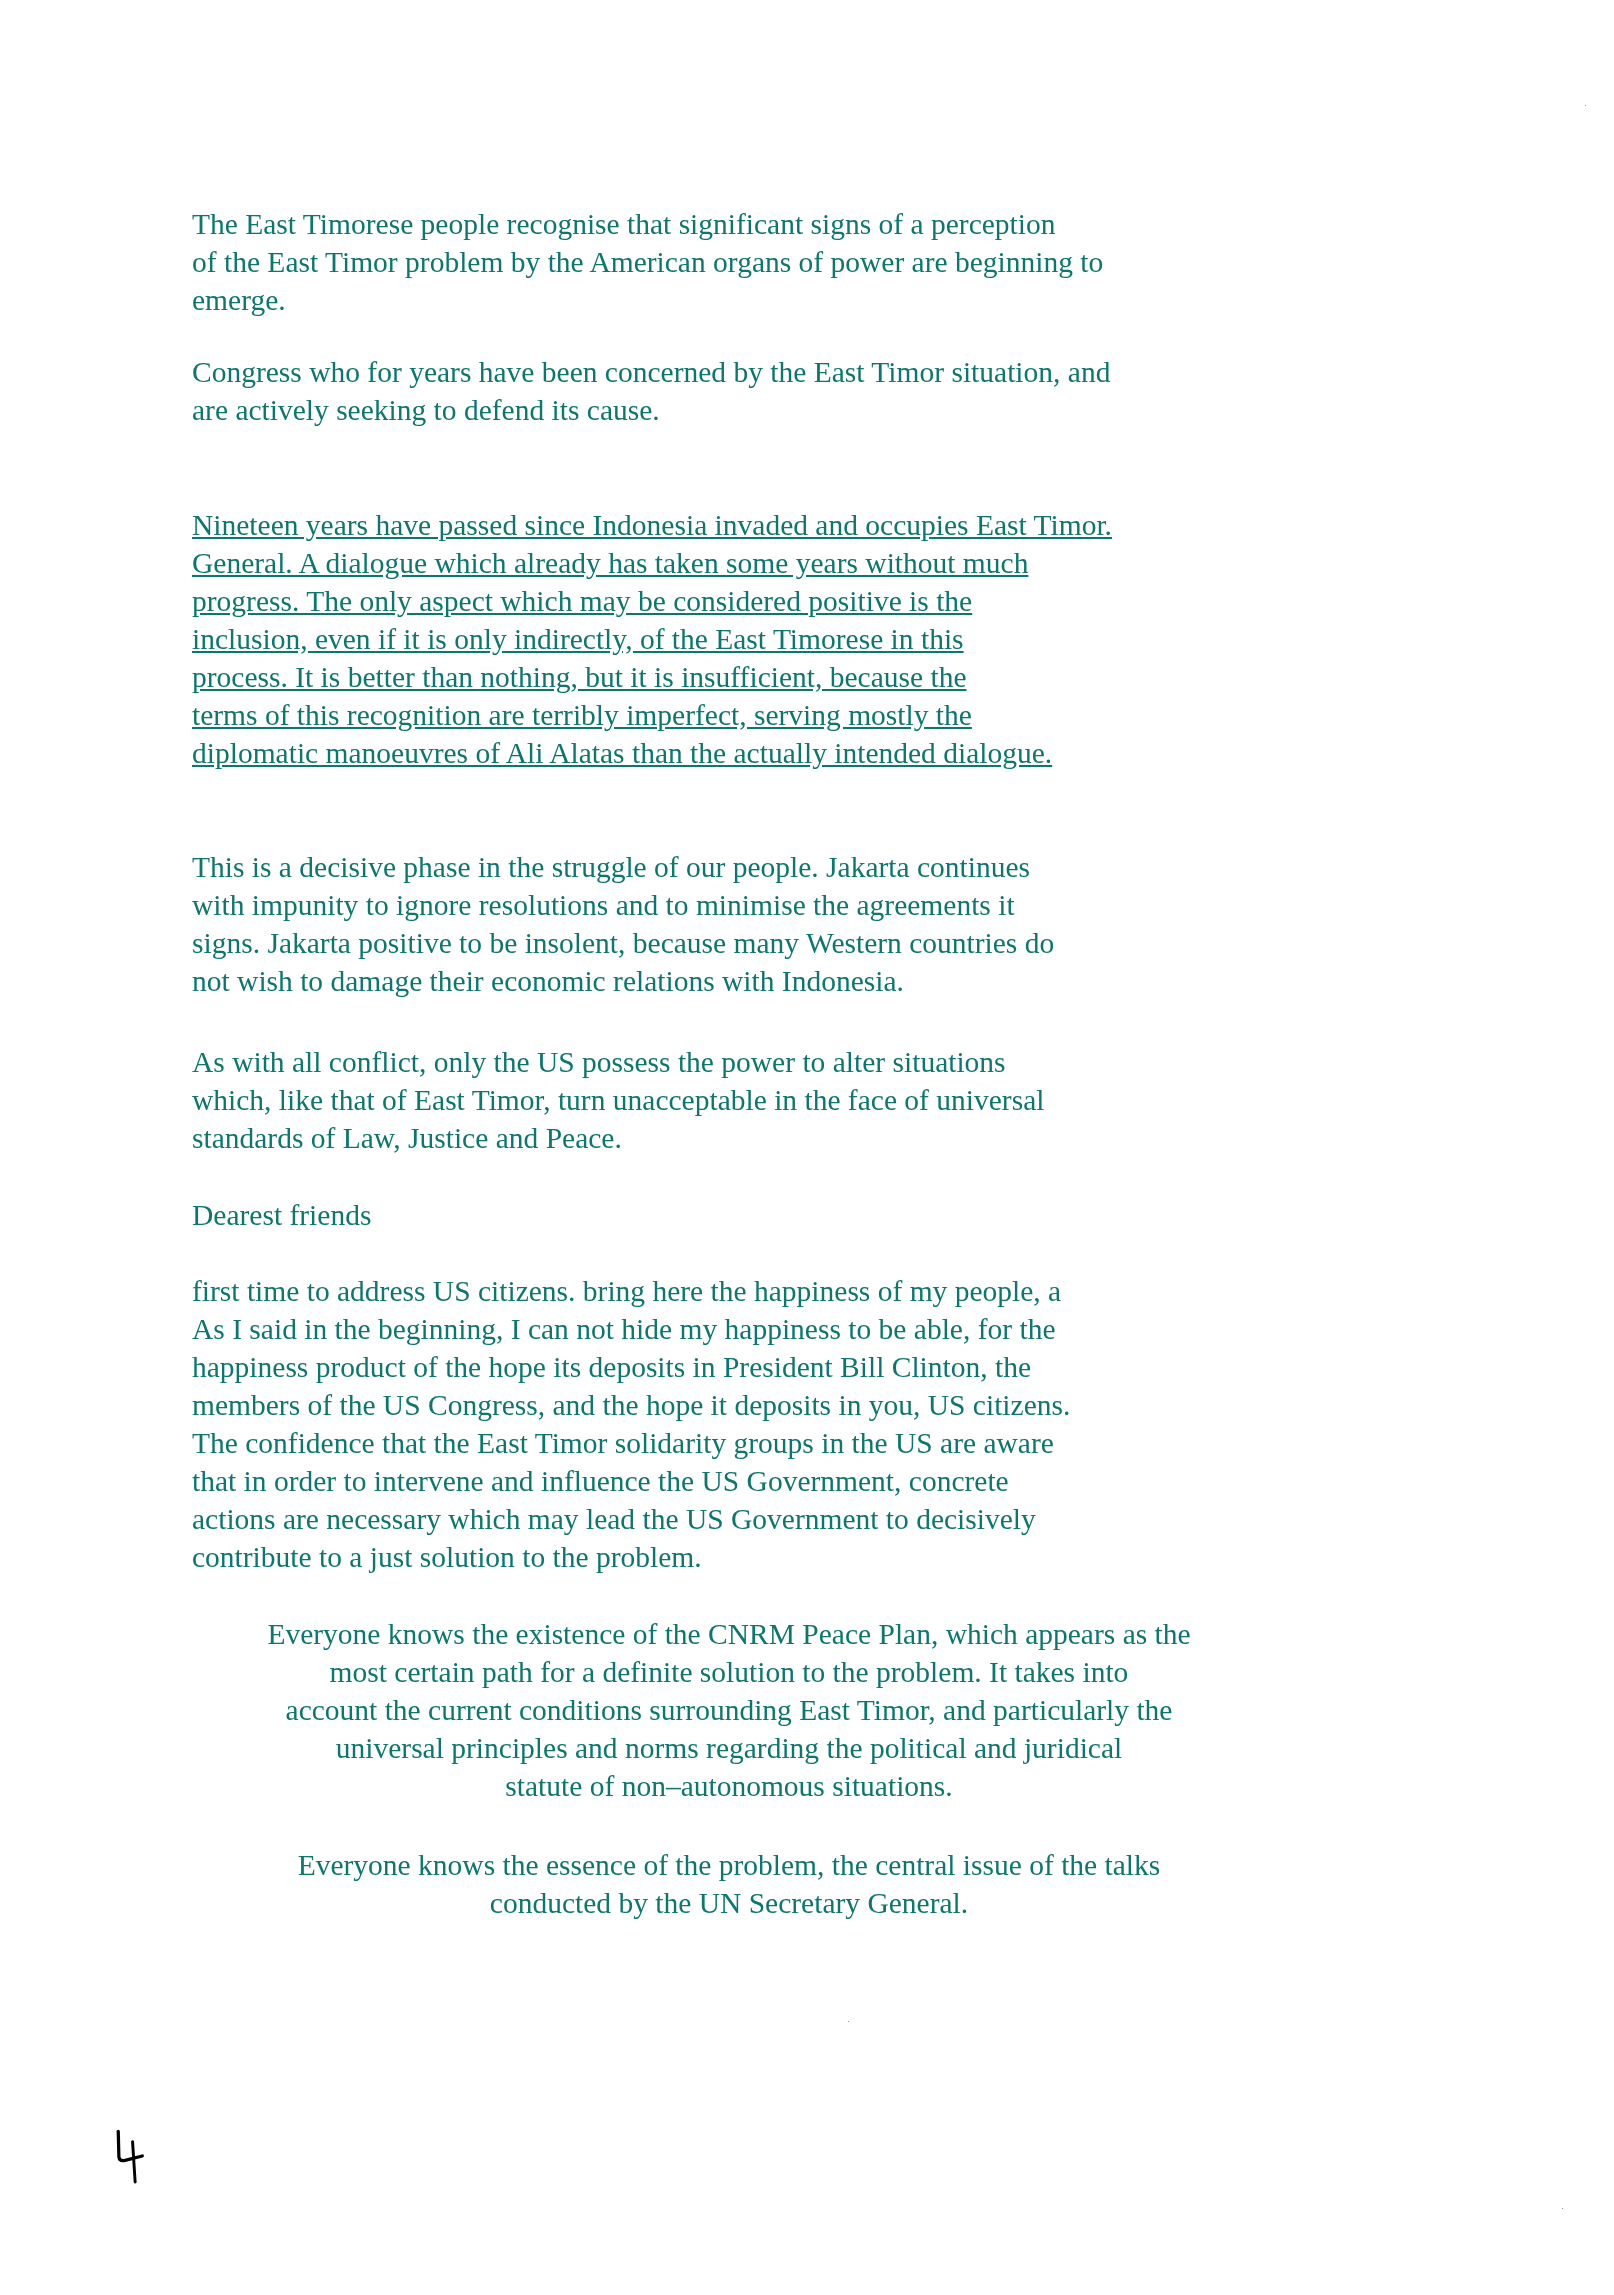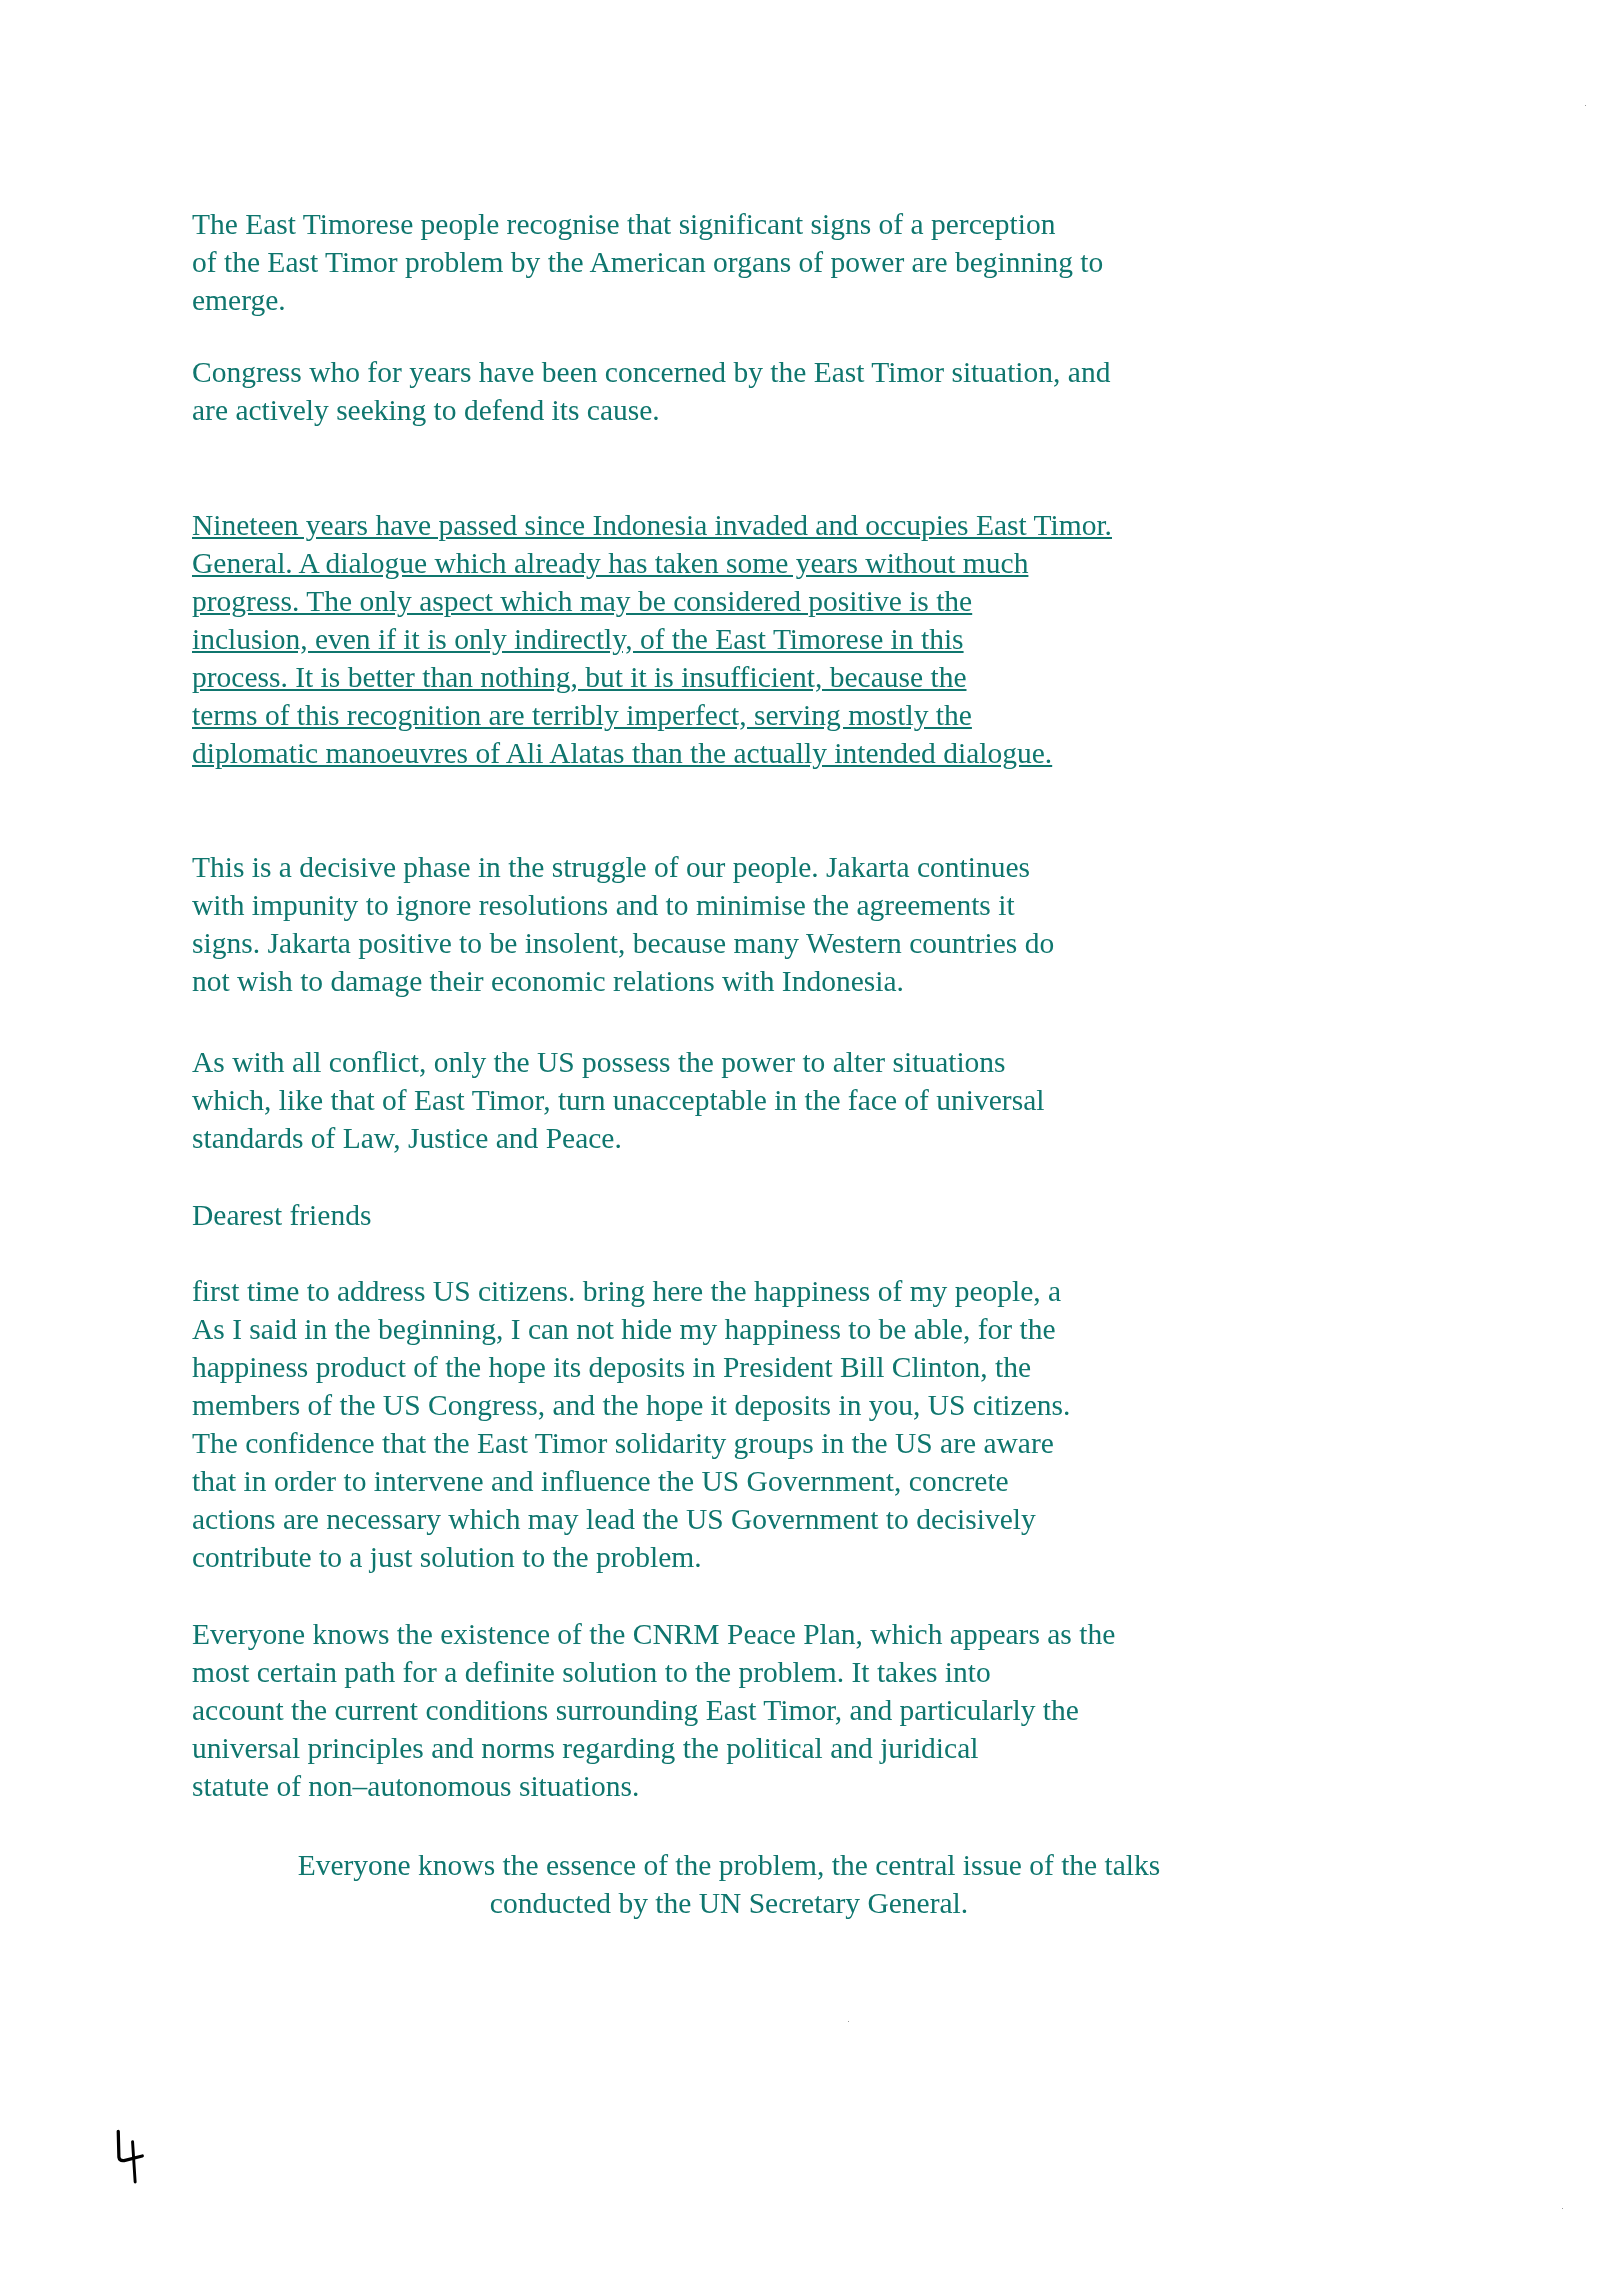--- a/index.html
+++ b/index.html
@@ -72,21 +72,21 @@
     <span class="line">first time to address US citizens. bring here the happiness of my people, a</span>
     <span class="line">As I said in the beginning, I can not hide my happiness to be able, for the</span>
     <span class="line">happiness product of the hope its deposits in President Bill Clinton, the</span>
     <span class="line">members of the US Congress, and the hope it deposits in you, US citizens.</span>
     <span class="line">The confidence that the East Timor solidarity groups in the US are aware</span>
     <span class="line">that in order to intervene and influence the US Government, concrete</span>
     <span class="line">actions are necessary which may lead the US Government to decisively</span>
     <span class="line">contribute to a just solution to the problem.</span>
   </div>
 
-  <div class="para" style="top:1607px;">
+  <div class="para" style="top:1607px;text-align:center;">
     <span class="line">Everyone knows the existence of the CNRM Peace Plan, which appears as the</span>
     <span class="line">most certain path for a definite solution to the problem. It takes into</span>
     <span class="line">account the current conditions surrounding East Timor, and particularly the</span>
     <span class="line">universal principles and norms regarding the political and juridical</span>
     <span class="line">statute of non–autonomous situations.</span>
   </div>
 
   <div class="para" style="top:1838px;text-align:center;">
     <span class="line">Everyone knows the essence of the problem, the central issue of the talks</span>
     <span class="line">conducted by the UN Secretary General.</span>

